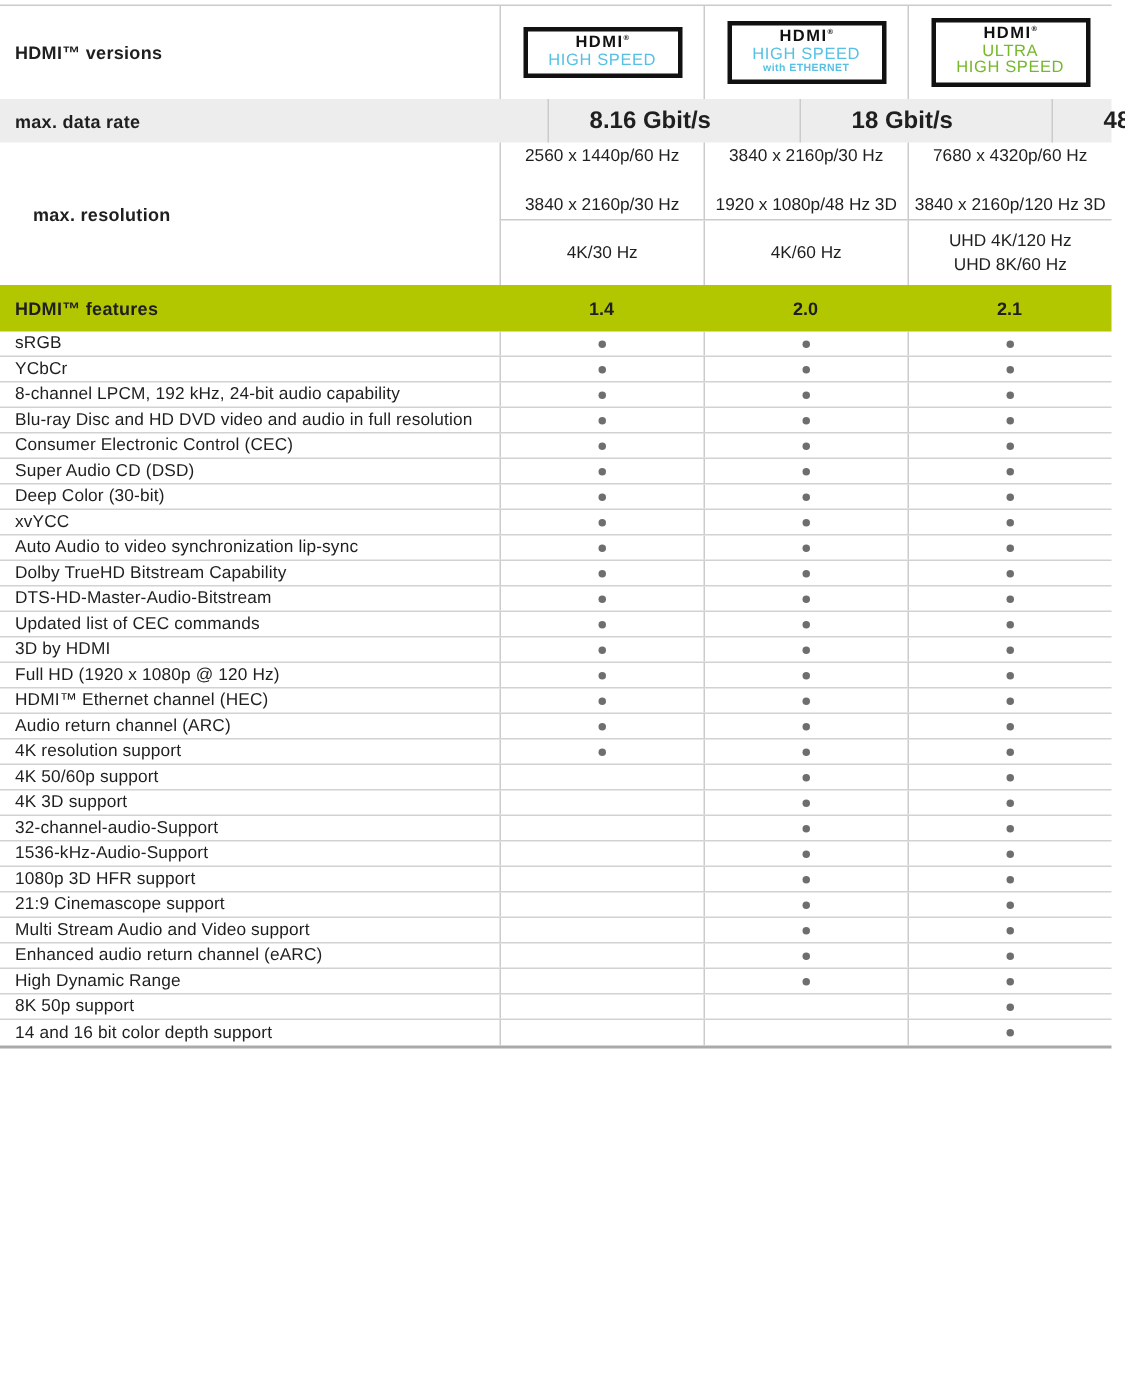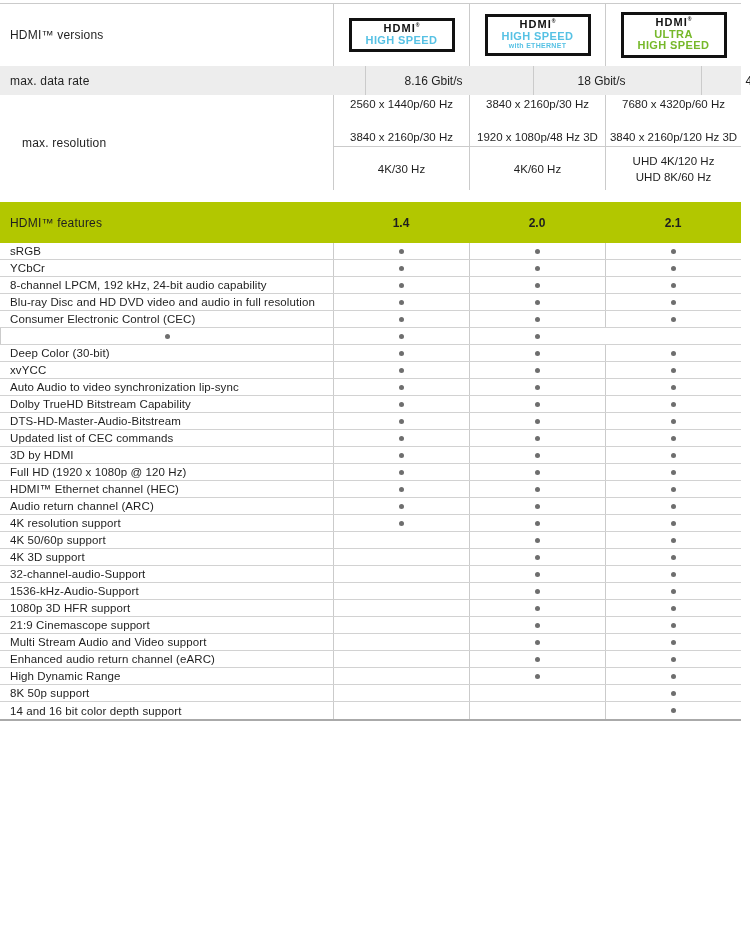--- a/index.html
+++ b/index.html
@@ -3,40 +3,40 @@
 <meta charset="utf-8">
 <style>
   :root{
     --green:#b2c700; --cyan:#56c1e4; --badge-green:#76b82a;
     --grey-row:#ededed; --line:#cbcbcb; --text:#1f1f1f; --dot:#6e6e6e;
   }
   html,body{margin:0;padding:0;background:#fff;}
   body{width:750px;height:933px;font-family:"Liberation Sans",sans-serif;color:var(--text);overflow:hidden;}
   .table{width:741px;margin-top:3px;border-top:1px solid var(--line);border-bottom:2px solid #aaa;}
   .row{display:grid;grid-template-columns:333px 136px 136px 136px;}
-  .cell-label{display:flex;align-items:center;padding-left:10px;font-size:12px;font-weight:normal;letter-spacing:.2px;}
+  .cell-label{display:flex;align-items:center;padding-left:10px;font-size:12px;font-weight:bold;letter-spacing:.2px;}
   .vcell{display:flex;flex-direction:column;align-items:center;justify-content:center;text-align:center;border-left:1px solid var(--line);}
   
   .row-versions{height:62px;}
   .badge{background:#fff;border:3px solid #111;padding:2px 6px 3px;min-width:88px;display:flex;flex-direction:column;align-items:center;justify-content:center;line-height:1.05;}
   .badge-logo{font-size:11px;font-weight:bold;letter-spacing:1px;color:#111;white-space:nowrap;}
   .logo-mark{font-size:5px;vertical-align:super;letter-spacing:0;}
-  .badge-line{font-weight:bold;font-size:11px;letter-spacing:.4px;white-space:nowrap;text-align:right;}
+  .badge-line{font-weight:normal;font-size:11px;letter-spacing:.4px;white-space:nowrap;text-align:right;}
   .badge-subline{font-weight:bold;font-size:7px;letter-spacing:.3px;white-space:nowrap;}
   
   .row-datarate{height:29px;background:var(--grey-row);gap:32px;}
-  .row-datarate .vcell{font-size:12px;font-weight:normal;}
+  .row-datarate .vcell{font-size:16px;font-weight:bold;}
   
   .res-grid{display:grid;grid-template-columns:333px 136px 136px 136px;grid-template-rows:52px 43px;}
   .res-label{grid-row:1 / 3;margin-left:12px;}
   .res-cell{font-size:11.5px;line-height:18px;}
   .res-cell.r1{border-bottom:1px solid var(--line);justify-content:space-between;}
   .res-cell.r2{line-height:16px;}
   
-  .row-fheader{height:41px;background:var(--green);margin-top:12px;}
+  .row-fheader{height:31px;background:var(--green);}
   .row-fheader .vcell{border-left:none;font-size:12px;font-weight:bold;}
   
   .frow{height:17px;box-sizing:border-box;border-bottom:1px solid #d2d2d2;}
   .frow:last-child{border-bottom:none;}
   .fname{font-weight:normal;font-size:11.5px;letter-spacing:.1px;}
   .dot{width:5px;height:5px;border-radius:50%;background:var(--dot);}
 </style>
 </head>
 <body>
 
@@ -167,20 +167,21 @@
     <div class="vcell">
           <span class="dot"></span>
         </div>
     <div class="vcell">
           <span class="dot"></span>
         </div>
   </div>
 
 
   <div class="row frow">
+    <div class="cell-label fname">Super Audio CD (DSD)</div>
     <div class="vcell">
           <span class="dot"></span>
         </div>
     <div class="vcell">
           <span class="dot"></span>
         </div>
     <div class="vcell">
           <span class="dot"></span>
         </div>
   </div>

